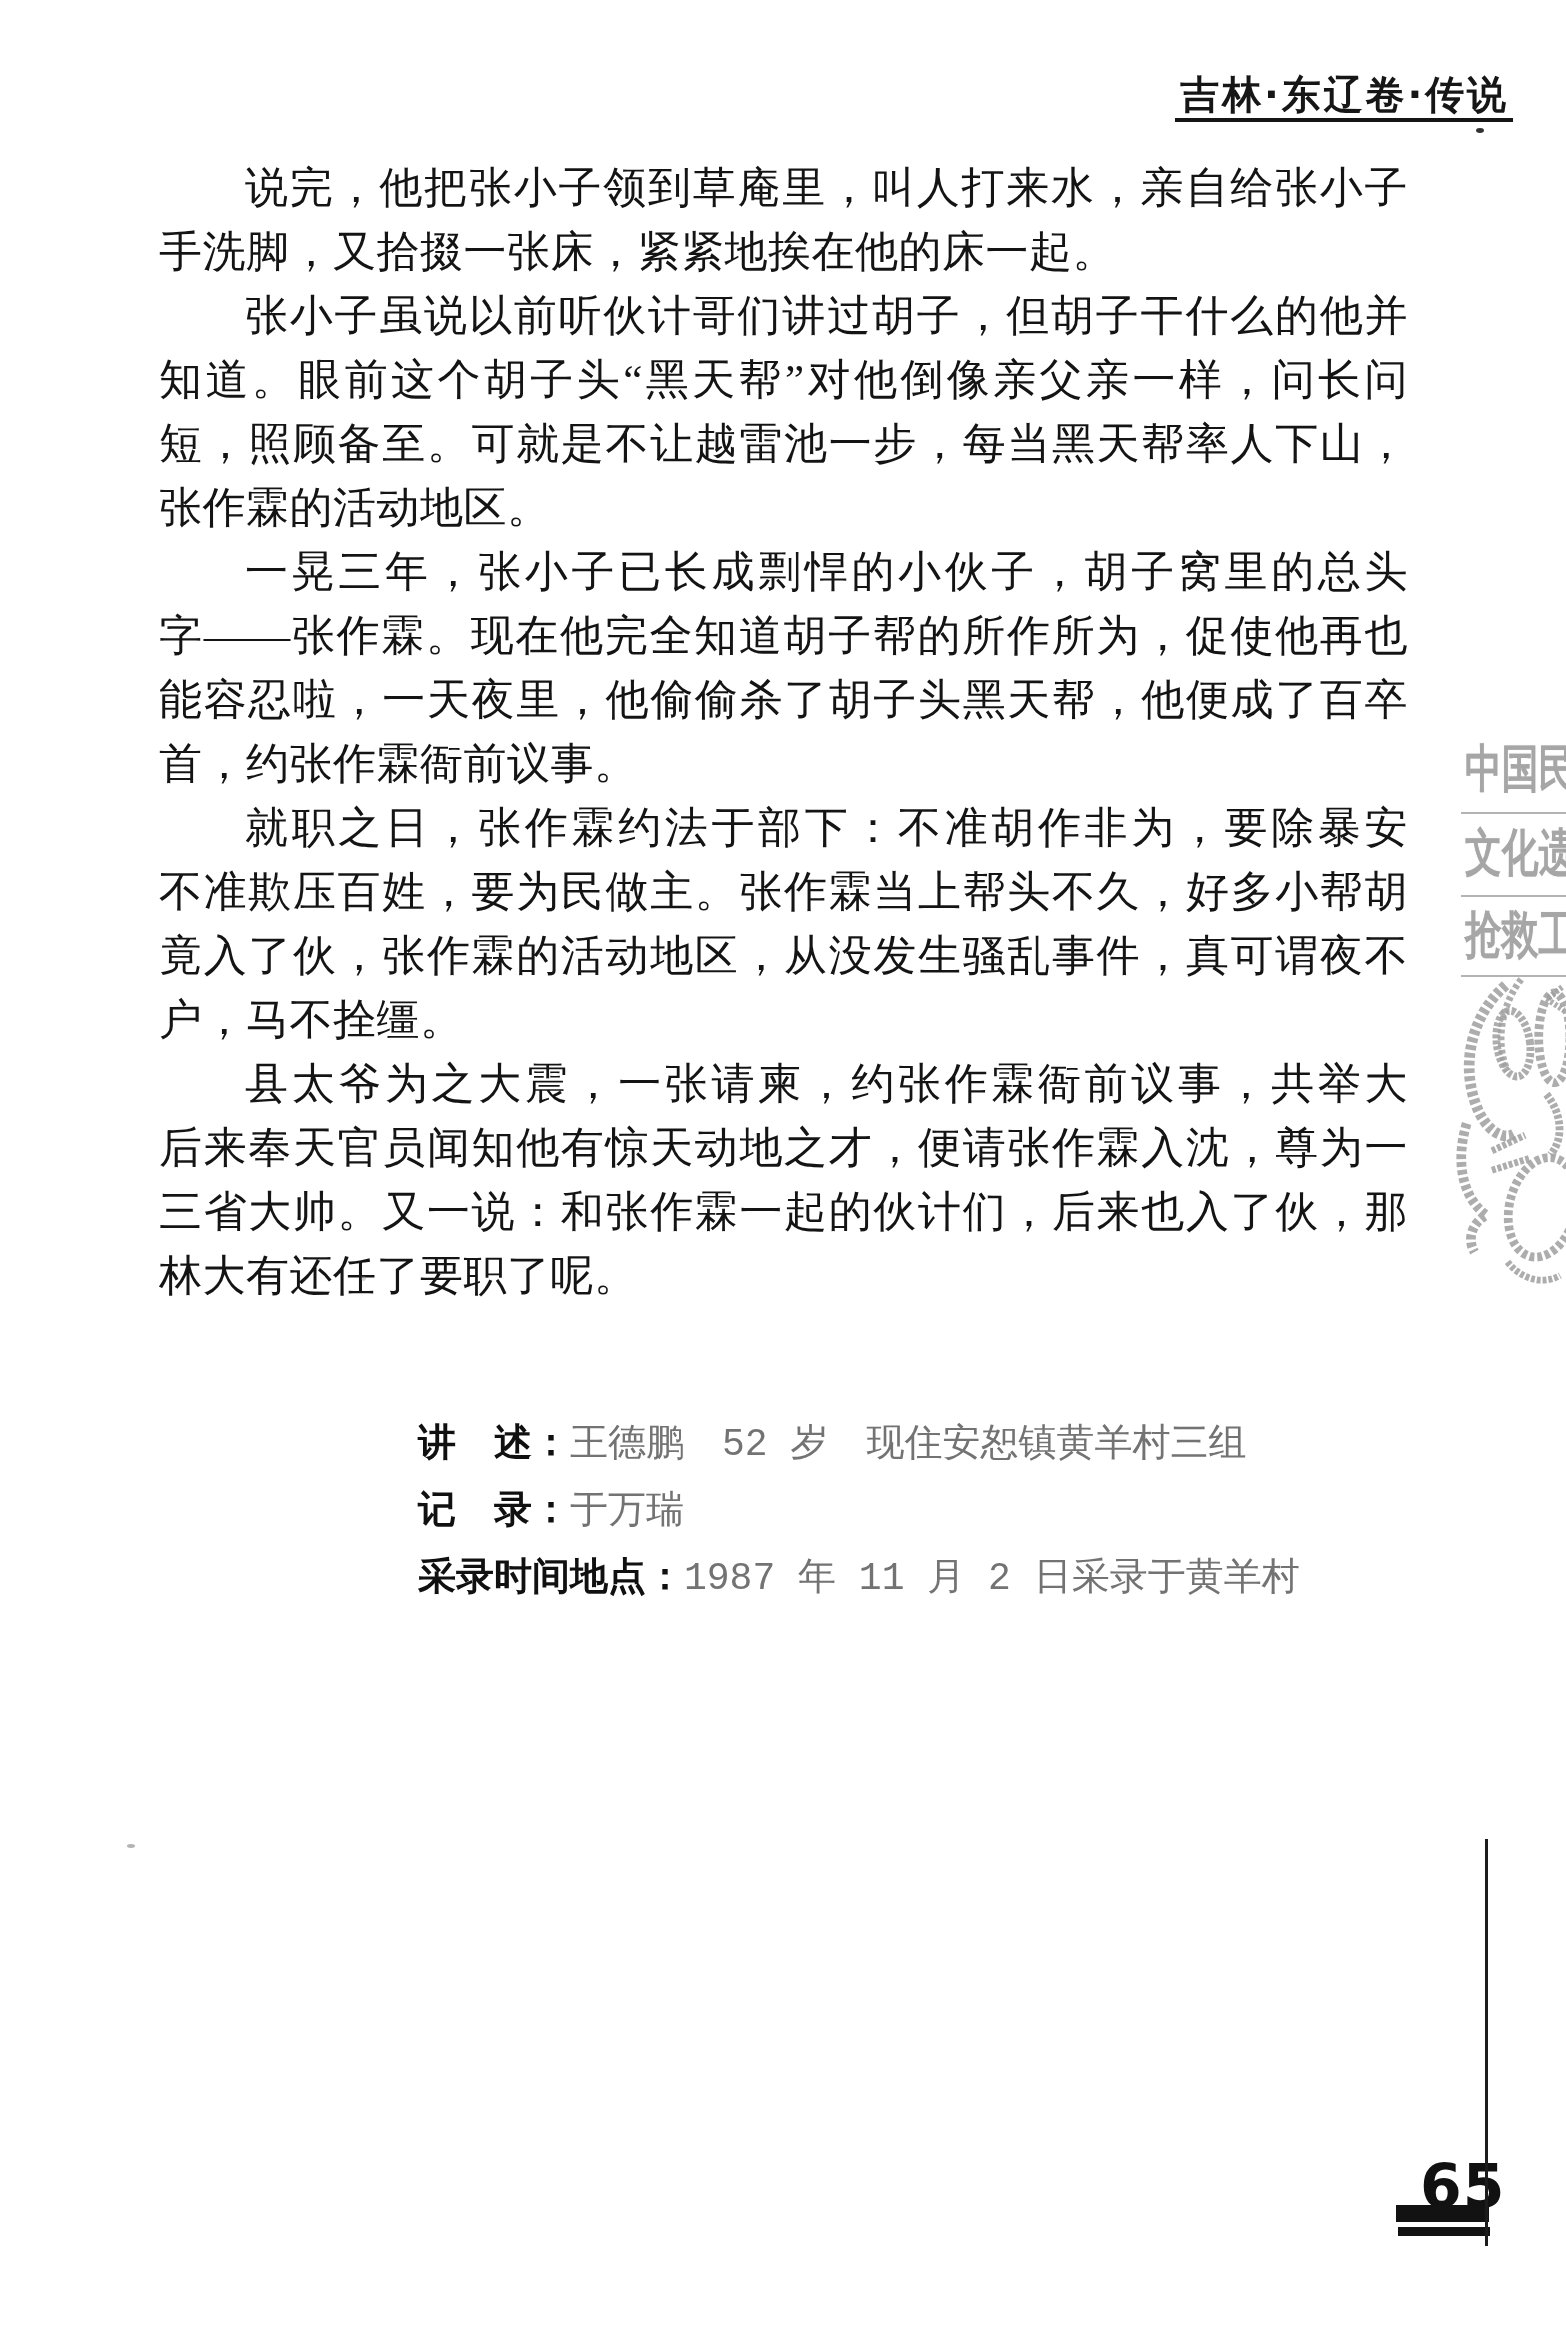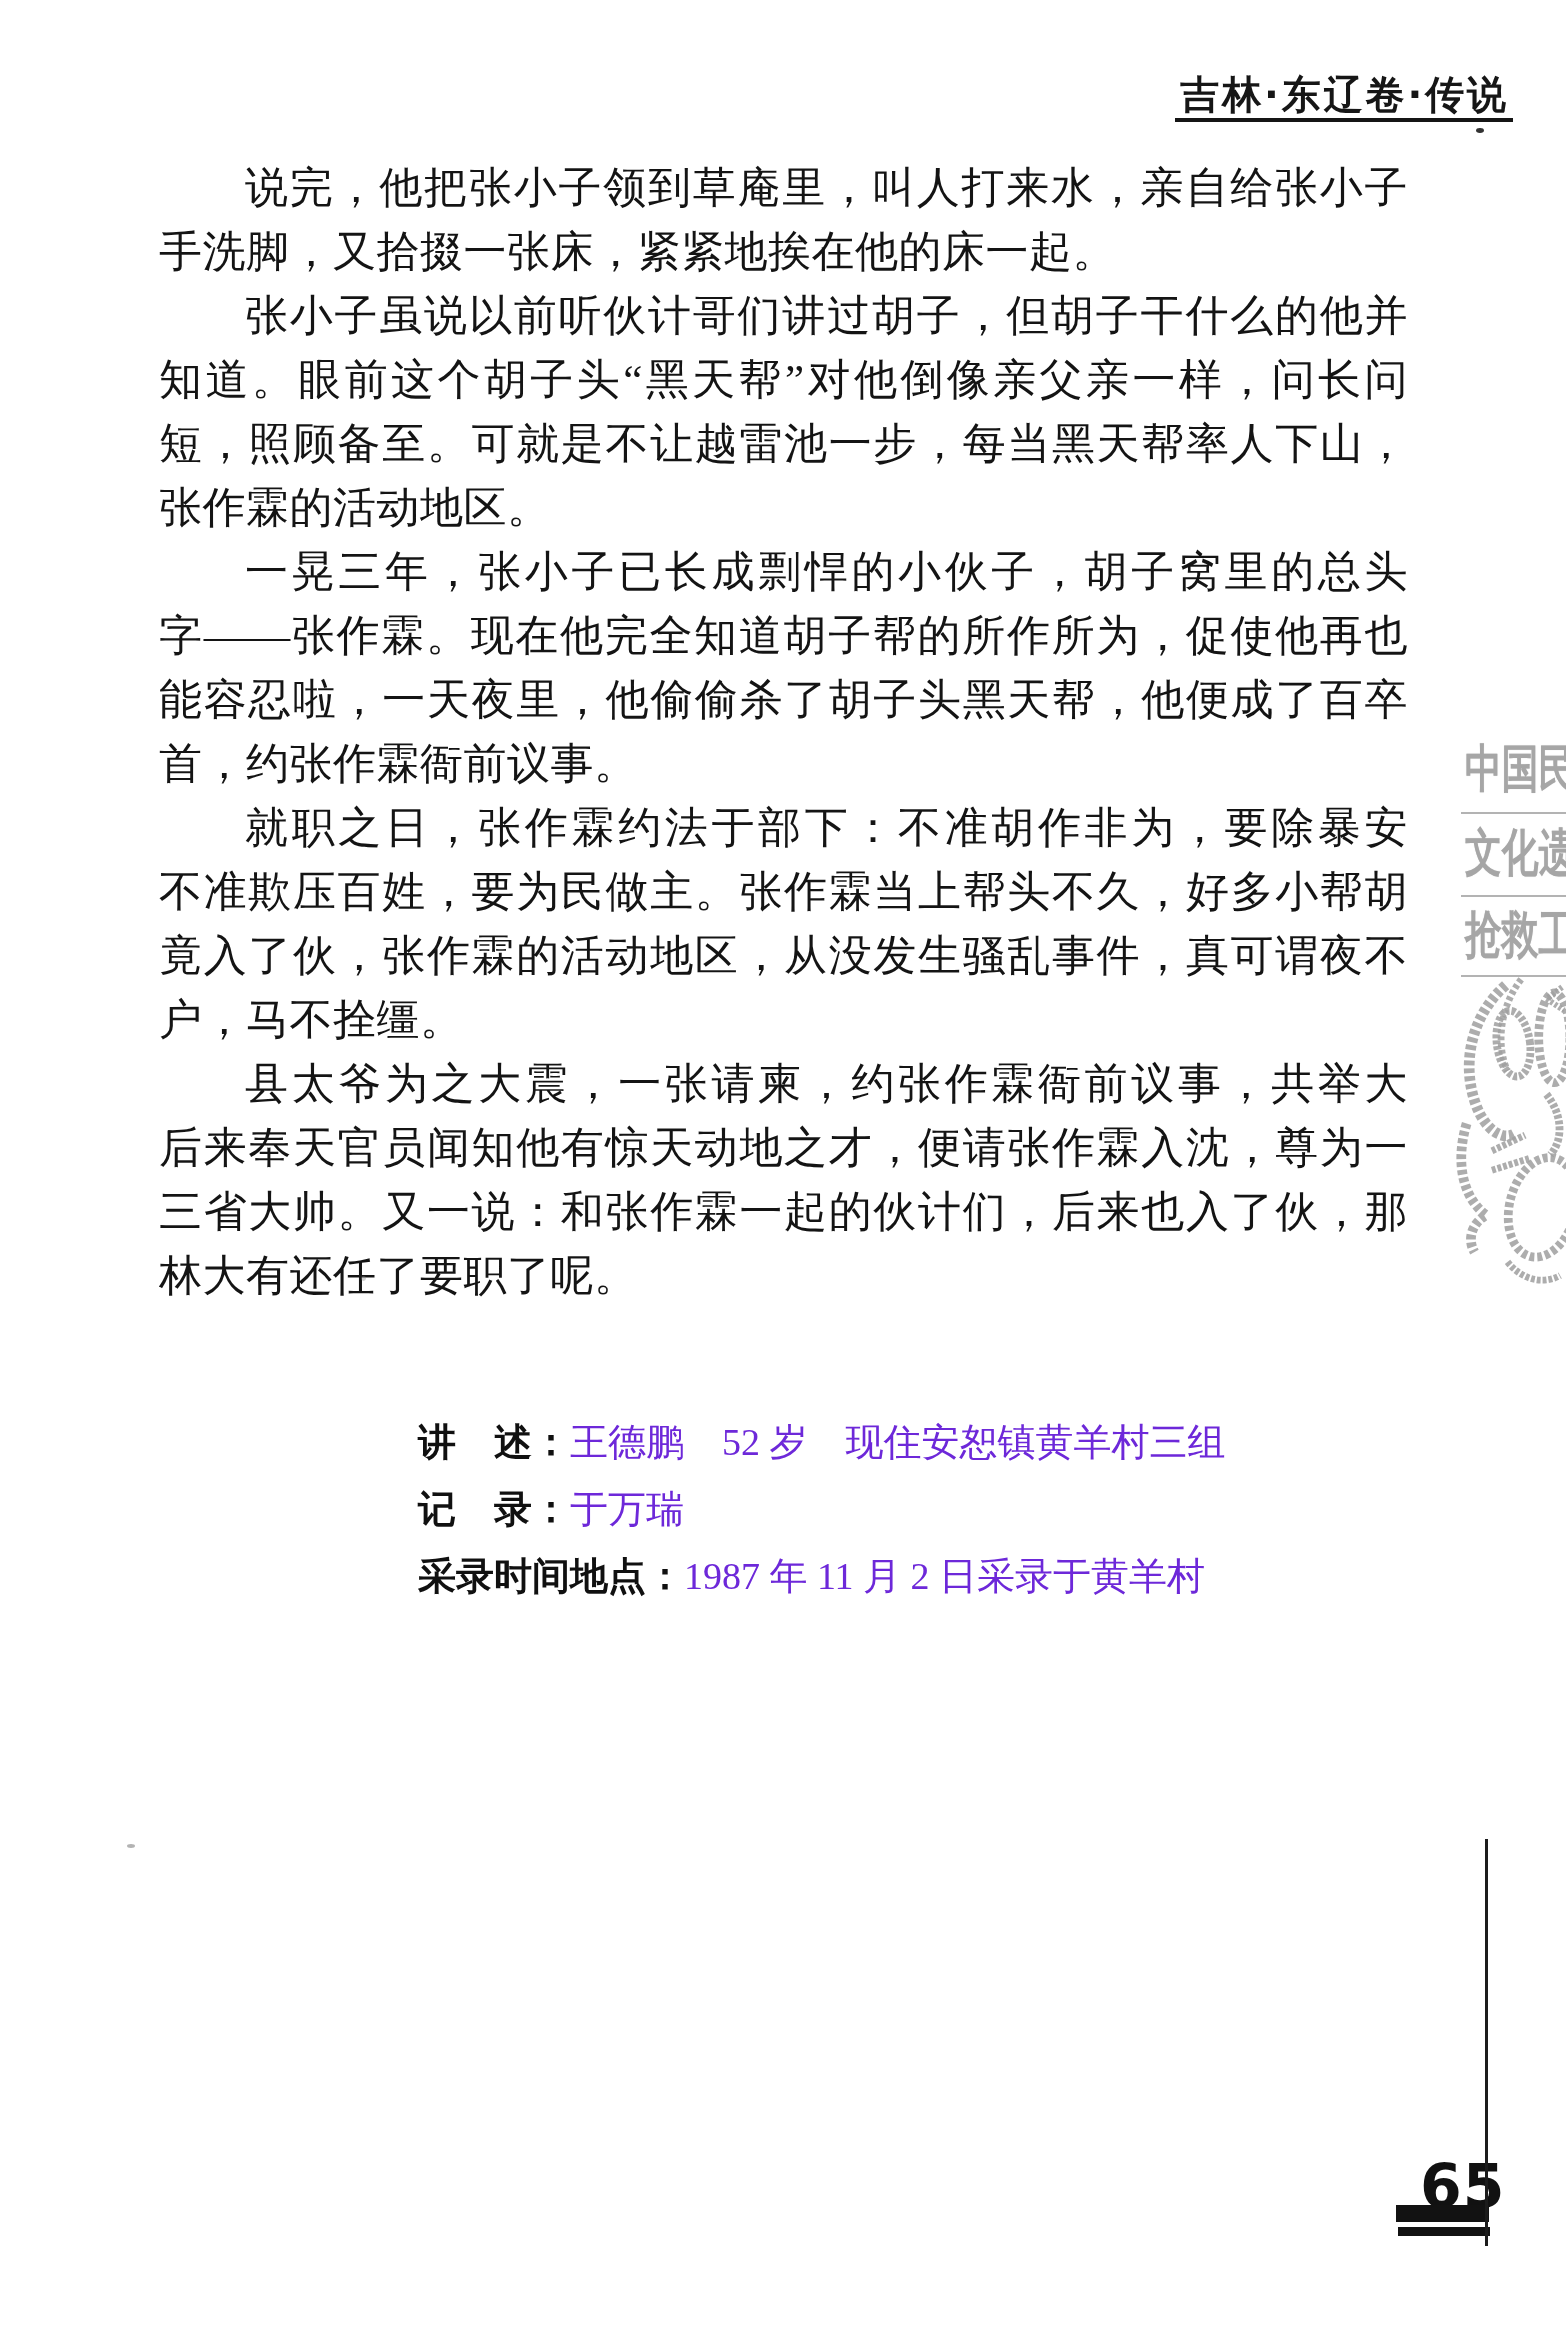--- a/index.html
+++ b/index.html
@@ -29,21 +29,21 @@
     height:64px;overflow:hidden;
     text-align:justify;text-align-last:justify;
     -moz-text-align-last:justify;
     text-justify:inter-character;
   }
   .story .line.pfirst{text-indent:86px;}
   .story .line.plast{text-align-last:left;-moz-text-align-last:left;}
   
   .attribution{position:absolute;top:1410px;left:418px;font-size:38px;line-height:65px;white-space:nowrap;}
   .attr-label{font-family:Liberation Mono, monospace;font-weight:700;color:#101010;}
-  .attr-value{font-family:Liberation Serif, serif;color:#6d28d9;}
+  .attr-value{font-family:Liberation Mono, monospace;color:#737373;}
   
   .banner-row{
     position:absolute;left:1465px;
     font-family:"DejaVu Sans","Liberation Sans",sans-serif;
     font-weight:700;font-size:51px;line-height:51px;
     color:#a6a6a6;white-space:nowrap;
     transform:scaleX(0.72);transform-origin:left top;
     text-shadow:0 0 1px #c8c8c8;
   }
   .banner-row-0{top:743px;}

